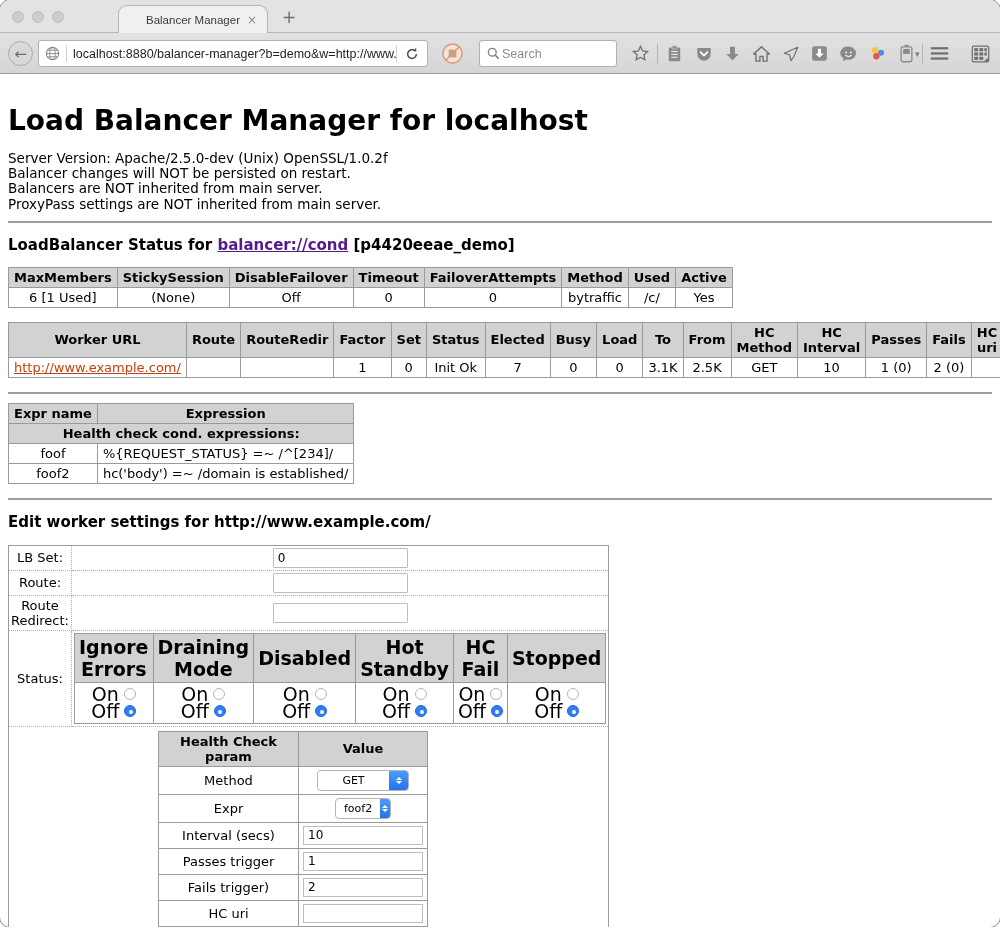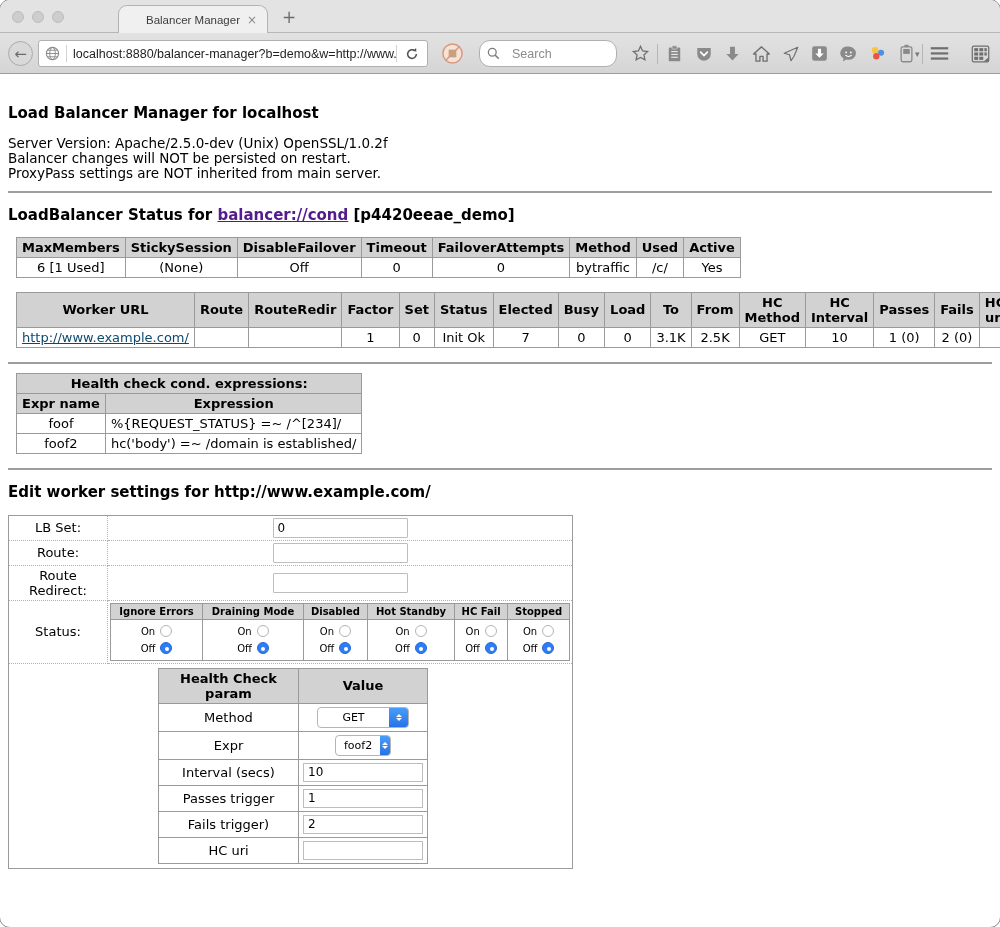--- a/index.html
+++ b/index.html
@@ -49,43 +49,43 @@
   .url-text {
     flex:1; padding:0 6px; font-size:12.5px; color:#1f1f1f; white-space:nowrap;
     overflow:hidden;
   }
   .reload { padding:0 8px; color:#5a5a5a; display:flex; align-items:center; }
 
   .block-btn { position:absolute; left:441px; top:9px; }
 
   .searchbar {
     position:absolute; left:479px; top:7px; width:138px; height:27px;
-    background:#ffffff; border:1px solid #b0b0b0; border-radius:11px;
-    display:flex; align-items:center; gap:12px; padding:0 7px;
+    background:#ffffff; border:1px solid #b0b0b0; border-radius:3px;
+    display:flex; align-items:center; gap:2px; padding:0 7px;
     font-family:"Liberation Sans", sans-serif;
   }
   .search-text { font-size:12.5px; color:#8b8b8b; }
 
   .tool-icons { position:absolute; left:626px; top:0; height:41px; display:flex; align-items:center; }
   .ticon { width:29px; display:flex; justify-content:center; align-items:center; }
   .tsep { width:1px; height:20px; background:#b6b6b6; margin:0 2px; }
   .chev { color:#7a7a7a; font-size:9px; margin-left:-6px; }
 
   
   .content { padding:8px 8px 0 8px; color:#000; }
-  h1.pg { font-size:15px; font-weight:bold; margin:22px 0 14px 0; letter-spacing:0; }
+  h1.pg { font-size:28px; font-weight:bold; margin:22px 0 14px 0; letter-spacing:0; }
   .info p { font-size:13.5px; line-height:15.2px; }
   hr.rule { border:none; border-top:2px solid #9e9e9e; margin:9px 0; }
   h3.sec { font-size:15px; font-weight:bold; margin:13px 0 13px 0; }
   h3.sec a { color:#551a8b; }
 
-  table.data { border-collapse:collapse; font-size:13px; margin:2px 0 14px 8px; }
+  table.data { border-collapse:collapse; font-size:13px; margin:2px 0 14px 0; }
   table.data th, table.data td { border:1px solid #9a9a9a; padding:2px 5px; text-align:center; }
   table.data th { background:#d2d2d2; font-weight:bold; }
-  table.data td a { color:#0c4a6e; }
+  table.data td a { color:#c2410c; }
   table.worker { width:984px; }
   table.worker td.wurl, table.worker th.wurl { min-width:165px; }
 
   table.hcexpr td.expr { text-align:left; }
 
   
   table.form {
     width:565px; border-collapse:collapse; font-size:13px; margin:14px 0 0 0;
     border:1px solid #9b9b9b;
   }
@@ -102,21 +102,21 @@
   .numwrap { position:relative; display:inline-block; }
   .stepper {
     position:absolute; right:4px; top:3px; width:13px; height:14px;
     border:1px solid #9a9a9a; background:#f2f2f2; display:flex; flex-direction:column;
     align-items:center; justify-content:center; gap:1px;
   }
   .stepper i { display:block; width:0; height:0; border-left:3px solid transparent; border-right:3px solid transparent; }
   .stepper .up { border-bottom:3px solid #6d6d6d; }
   .stepper .dn { border-top:3px solid #6d6d6d; }
 
-  table.status { border-collapse:collapse; width:460px; font-size:10px; }
+  table.status { border-collapse:collapse; width:460px; font-size:19px; }
   table.status th { background:#d2d2d2; border:1px solid #9a9a9a; padding:2px 4px; font-weight:bold; }
   table.status td { border:1px solid #9a9a9a; padding:3px 4px; text-align:center; }
   .radio-row { display:flex; align-items:center; justify-content:center; gap:5px; line-height:17px; }
   .radio {
     width:12px; height:12px; border-radius:50%; background:#ffffff;
     border:1px solid #b4b4b4; display:inline-block; position:relative;
   }
   .radio.checked { background:#2f7cf6; border-color:#2468d6; }
   .radio.checked::after {
     content:""; position:absolute; left:3.5px; top:3.5px; width:4px; height:4px;
@@ -298,20 +298,21 @@
     </div>
   </div>
 
   <div class="content">
 
     <h1 class="pg">Load Balancer Manager for localhost</h1>
 
     <div class="info">
       <p>Server Version: Apache/2.5.0-dev (Unix) OpenSSL/1.0.2f</p>
       <p>Balancer changes will NOT be persisted on restart.</p>
+      <p>Balancers are NOT inherited from main server.</p>
       <p>ProxyPass settings are NOT inherited from main server.</p>
     </div>
 
     <hr class="rule">
 
     <h3 class="sec"><span>LoadBalancer Status for </span><a href="#">balancer://cond</a><span> [p4420eeae_demo]</span></h3>
 
     <table class="data">
       <tbody>
           <tr>
@@ -378,25 +379,25 @@
 
       </tr>
     </tbody>
       </table>
 
     <hr class="rule">
 
     <table class="data hcexpr">
       <tbody>
           <tr>
-        <th colspan="2">Health check cond. expressions:</th>
-      </tr>
-      <tr>
         <th>Expr name</th>
         <th style="min-width:220px">Expression</th>
+      </tr>
+      <tr>
+        <th colspan="2">Health check cond. expressions:</th>
       </tr>
       <tr>
         <td>foof</td>
         <td class="expr">%{REQUEST_STATUS} =~ /^[234]/</td>
       </tr>
       <tr>
         <td>foof2</td>
         <td class="expr">hc('body') =~ /domain is established/</td>
       </tr>
     </tbody>

